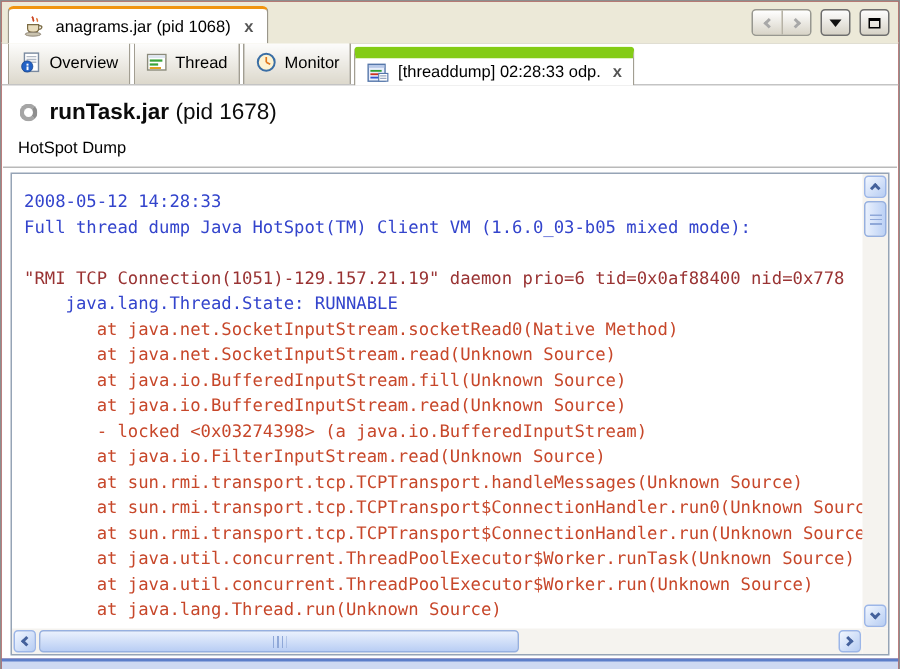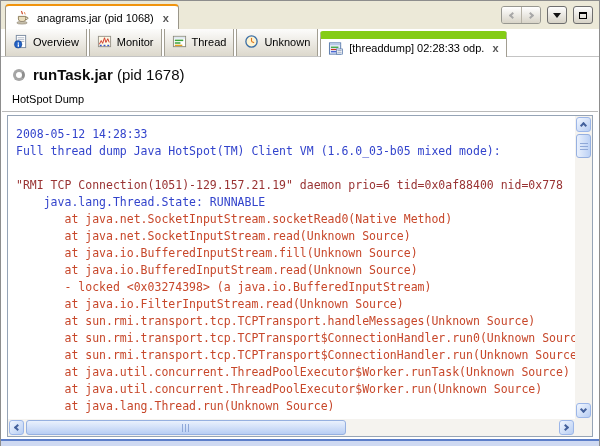--- a/index.html
+++ b/index.html
@@ -116,45 +116,35 @@
             <line x1="5" y1="6" x2="12" y2="6" stroke="#b0b8c4"></line>
             <line x1="5" y1="8" x2="12" y2="8" stroke="#b0b8c4"></line>
           <circle cx="5.5" cy="11" r="4" fill="#2262c6" stroke="#123d80" stroke-width="0.5"></circle>
           <rect x="5" y="9" width="1.4" height="1.4" fill="#fff"></rect>
             <rect x="5" y="11" width="1.4" height="2.6" fill="#fff"></rect>
         </svg>
         <span>Overview</span>
       </div>
       <div class="itab">
         <svg width="15" height="15" viewBox="0 0 16 16">
-          <rect x="1.5" y="2.5" width="13" height="11" fill="#fdf8e6" stroke="#98948a"></rect>
-          <path d="M2.5 11l2-4 1.5 3 2-6 1.5 5 2-4 1.5 4" fill="none" stroke="#cc3322" stroke-width="1"></path>
-          <rect x="3" y="11.5" width="2" height="1.5" fill="#3355cc"></rect>
-            <rect x="7" y="11.5" width="2" height="1.5" fill="#3355cc"></rect>
-            <rect x="11" y="11.5" width="2" height="1.5" fill="#3355cc"></rect>
-        </svg>
-        <span>Monitor</span>
-      </div>
-      <div class="itab">
-        <svg width="15" height="15" viewBox="0 0 16 16">
           <rect x="1.5" y="2.5" width="13" height="11" fill="#ffffff" stroke="#8a8a7a"></rect>
           <rect x="2" y="3" width="12" height="2" fill="#dfe6f0"></rect>
           <rect x="3" y="6" width="9" height="1.6" fill="#3aa33a"></rect>
           <rect x="3" y="8.8" width="6" height="1.6" fill="#3aa33a"></rect>
           <rect x="3" y="11.4" width="8" height="1.4" fill="#e0a020"></rect>
         </svg>
         <span>Thread</span>
       </div>
       <div class="itab">
         <svg width="15" height="15" viewBox="0 0 16 16">
           <circle cx="8" cy="8" r="6" fill="#fdf3d2" stroke="#3a6ea5" stroke-width="1.4"></circle>
           <line x1="8" y1="8" x2="8" y2="4.2" stroke="#e0761a" stroke-width="1.2"></line>
           <line x1="8" y1="8" x2="10.8" y2="9.4" stroke="#e0761a" stroke-width="1.2"></line>
         </svg>
-        <span>Unknown</span>
+        <span>Monitor</span>
       </div>
       <div class="itab active">
         <svg width="16" height="15" viewBox="0 0 16 16">
           <rect x="1" y="2" width="12" height="12" fill="#e8eefc" stroke="#5577aa"></rect>
           <rect x="1.5" y="2.5" width="11" height="2" fill="#b8c9e8"></rect>
           <rect x="2.6" y="6" width="8" height="1.3" fill="#2f9e2f"></rect>
           <rect x="2.6" y="8.4" width="6" height="1.3" fill="#cc3322"></rect>
           <rect x="2.6" y="10.8" width="7" height="1.3" fill="#3355cc"></rect>
           <rect x="8.5" y="8.5" width="6.5" height="5.5" fill="#ffffff" stroke="#5577aa" stroke-width="0.8"></rect>
           <line x1="9.5" y1="10.2" x2="14" y2="10.2" stroke="#9aa8c0"></line>

